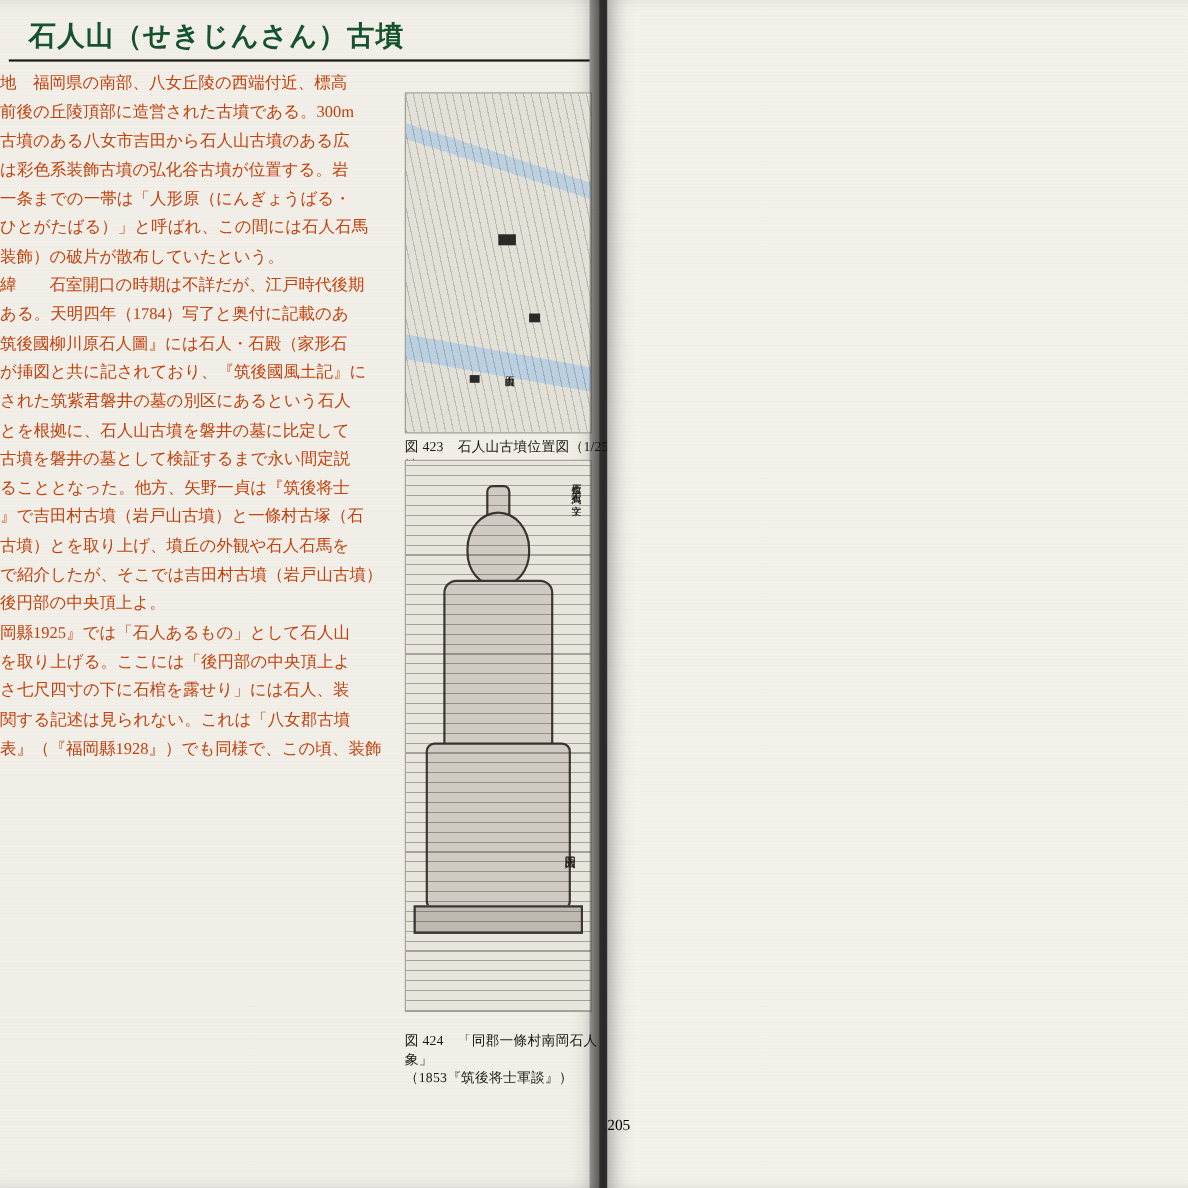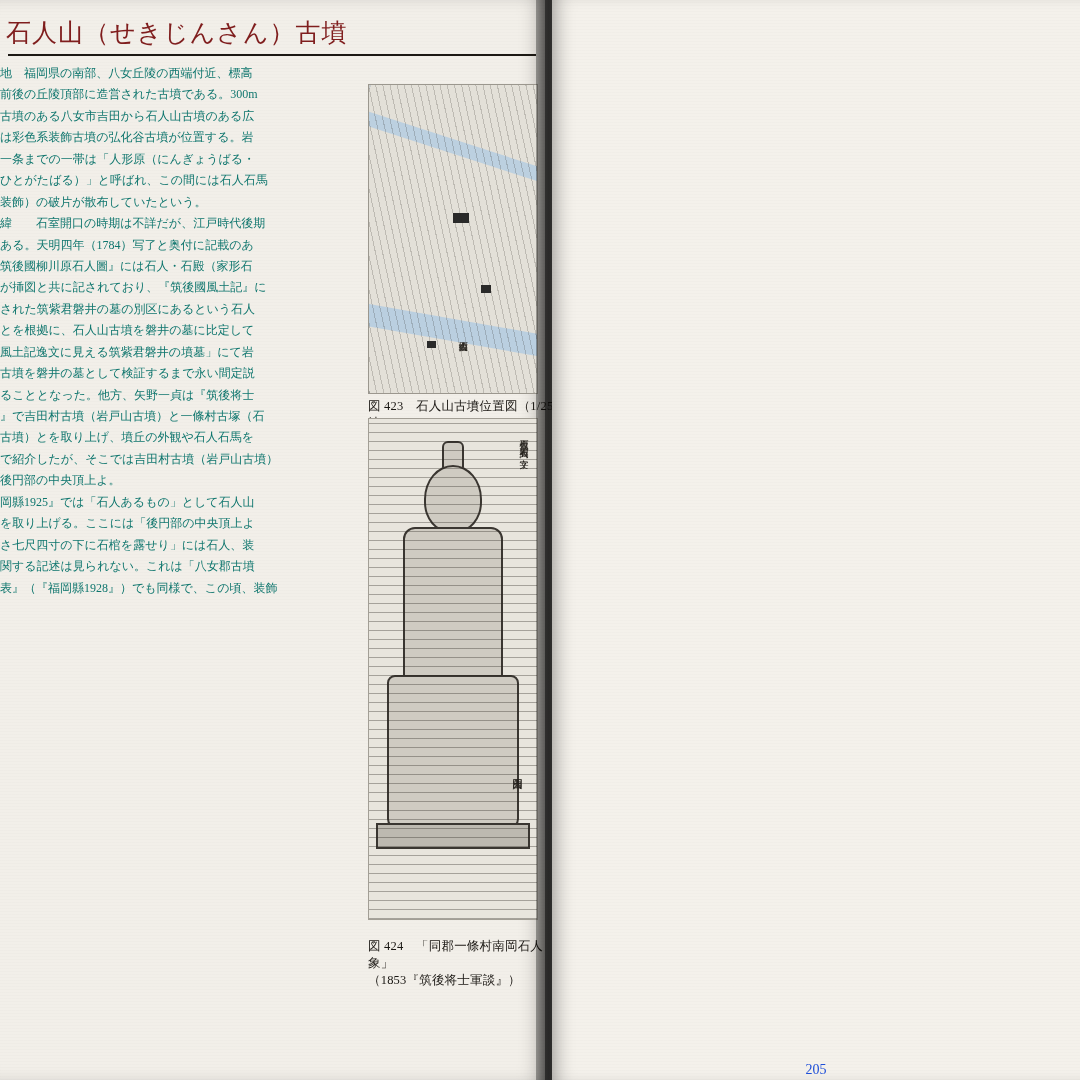--- a/index.html
+++ b/index.html
@@ -29,31 +29,31 @@
   .gutter{
     position:absolute;left:536px;top:0;width:26px;height:1080px;
     background:linear-gradient(90deg,rgba(0,0,0,.32),rgba(0,0,0,.55),rgba(0,0,0,.18));
   }
   
   .grain{position:absolute;inset:0;pointer-events:none;
     background-image:repeating-linear-gradient(0deg,rgba(0,0,0,.012) 0 1px,rgba(255,255,255,0) 1px 3px);}
 
   
   .title{
-    position:absolute;left:6px;top:16px;width:520px;
-    font-size:25px;letter-spacing:1px;color:#7f1d1d;
-    font-family:"DejaVu Serif",serif;font-weight:400;
+    position:absolute;left:26px;top:16px;width:520px;
+    font-size:25px;letter-spacing:1px;color:#14532d;
+    font-family:"DejaVu Serif",serif;font-weight:700;
   }
   .rule{
     position:absolute;left:8px;top:54px;width:528px;height:2px;background:#1b1813;
   }
 
   .col-left{
     position:absolute;left:0px;top:64px;width:360px;height:1000px;
-    font-size:12px;line-height:1.62;color:#0f766e;
+    font-size:15px;line-height:1.62;color:#c2410c;
     text-align:justify;
   }
   .col-left p{margin:0 0 2px 0;}
 
   
   .fig-map{
     position:absolute;left:368px;top:84px;width:168px;height:308px;
     background:#dfdcd4;border:1px solid #9b978e;overflow:hidden;
   }
   .fig-map .mapbg{position:absolute;inset:0;
@@ -71,22 +71,22 @@
     position:absolute;font-size:12.5px;color:#1a1713;letter-spacing:.2px;
   }
   .cap-423{left:368px;top:398px;width:200px;}
 
   .fig-haniwa{
     position:absolute;left:368px;top:418px;width:168px;height:500px;
     background:#e8e5dd;border:1px solid #a29e95;overflow:hidden;
   }
   .cap-424{left:368px;top:938px;width:200px;}
   .pageno{
-    position:absolute;left:0;right:0;top:1016px;text-align:center;
-    font-size:14px;color:#1d4ed8;margin-top:46px;
+    position:absolute;left:0;right:0;top:1016px;text-align:left;
+    font-size:14px;color:#000000;
   }
 
   
   .hw{position:absolute;left:50%;transform:translateX(-50%);}
   .hw-head{top:46px;width:54px;height:64px;border:2px solid #3a3631;border-radius:50% 50% 45% 45%;background:#cfcbc2;}
   .hw-top{top:22px;width:18px;height:28px;background:#cfcbc2;border:2px solid #3a3631;border-radius:6px;}
   .hw-body{top:108px;width:96px;height:150px;background:#cfcbc2;border:2px solid #3a3631;border-radius:12px 12px 6px 6px;}
   .hw-skirt{top:256px;width:128px;height:150px;background:#cfcbc2;border:2px solid #3a3631;border-radius:8px 8px 10px 10px;}
   .hw-base{top:404px;width:150px;height:22px;background:#bdb9b0;border:2px solid #3a3631;}
   .hw-lines{position:absolute;inset:0;
@@ -116,21 +116,20 @@
       <p>は彩色系装飾古墳の弘化谷古墳が位置する。岩</p>
       <p>一条までの一帯は「人形原（にんぎょうばる・</p>
       <p>ひとがたばる）」と呼ばれ、この間には石人石馬</p>
       <p>装飾）の破片が散布していたという。</p>
       <p>緯　　石室開口の時期は不詳だが、江戸時代後期</p>
       <p>ある。天明四年（1784）写了と奥付に記載のあ</p>
       <p>筑後國柳川原石人圖』には石人・石殿（家形石</p>
       <p>が挿図と共に記されており、『筑後國風土記』に</p>
       <p>された筑紫君磐井の墓の別区にあるという石人</p>
       <p>とを根拠に、石人山古墳を磐井の墓に比定して</p>
-      <p>風土記逸文に見える筑紫君磐井の墳墓」にて岩</p>
       <p>古墳を磐井の墓として検証するまで永い間定説</p>
       <p>ることとなった。他方、矢野一貞は『筑後将士</p>
       <p>』で吉田村古墳（岩戸山古墳）と一條村古塚（石</p>
       <p>古墳）とを取り上げ、墳丘の外観や石人石馬を</p>
       <p>で紹介したが、そこでは吉田村古墳（岩戸山古墳）</p>
       <p>後円部の中央頂上よ。</p>
       <p>岡縣1925』では「石人あるもの」として石人山</p>
       <p>を取り上げる。ここには「後円部の中央頂上よ</p>
       <p>さ七尺四寸の下に石棺を露せり」には石人、装</p>
       <p>関する記述は見られない。これは「八女郡古墳</p>

